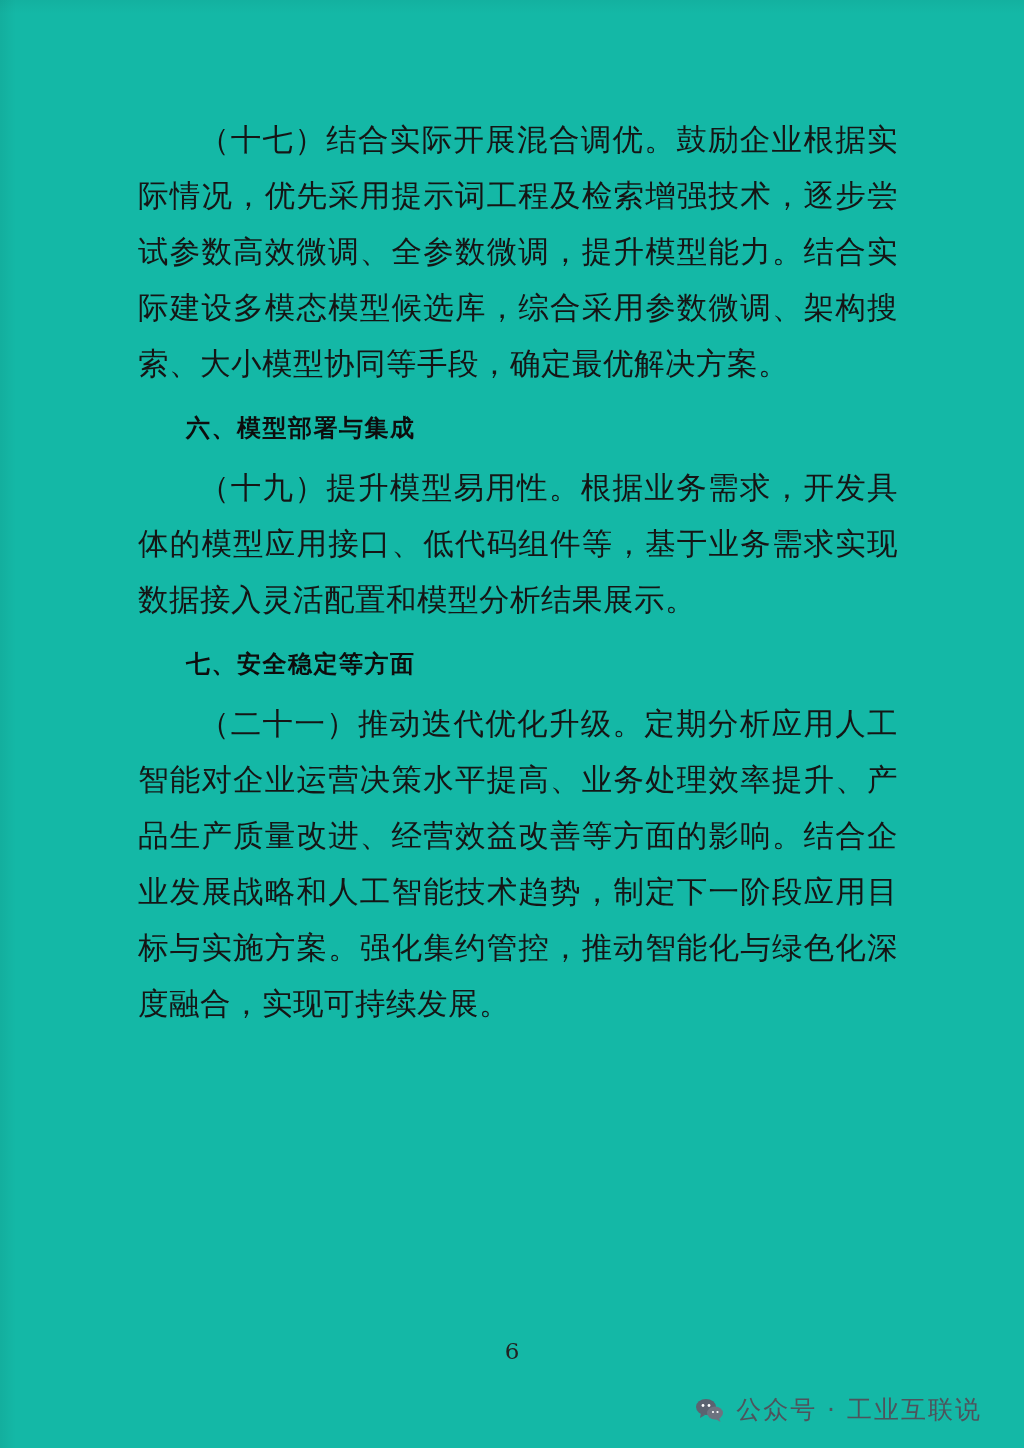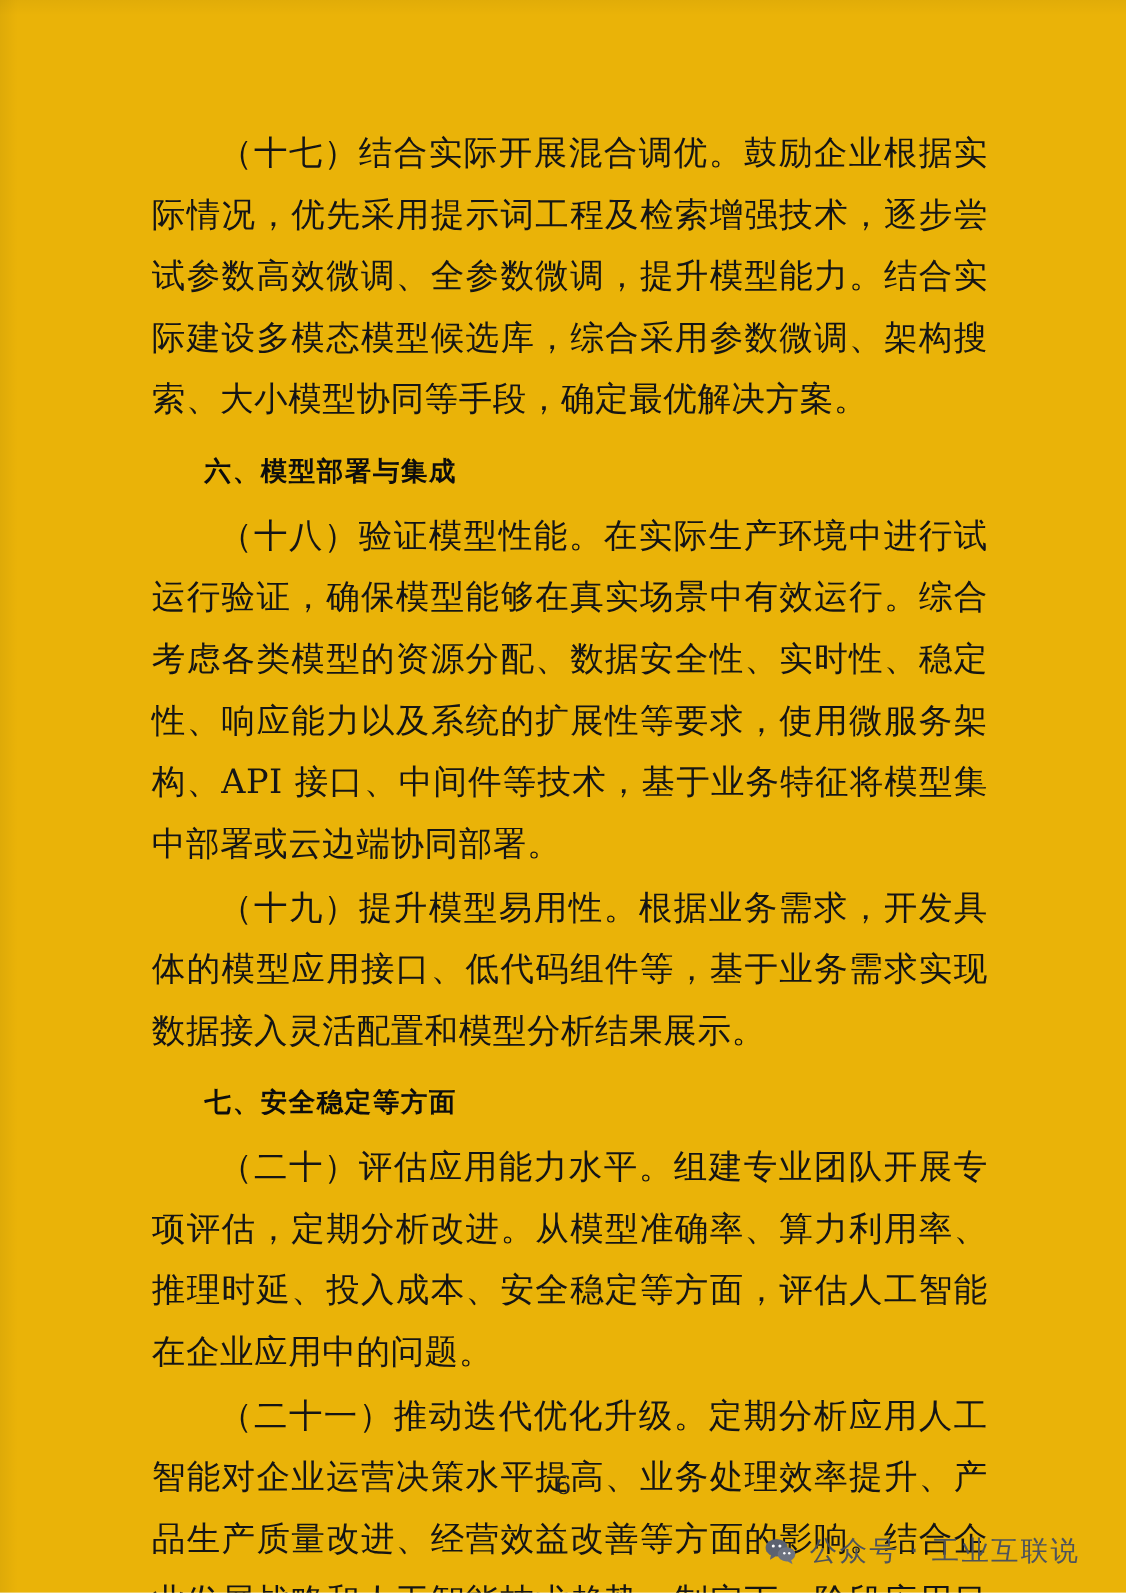--- a/index.html
+++ b/index.html
@@ -14,21 +14,21 @@
     font-family: "DejaVu Serif", "Liberation Serif", serif;
     color: #111111;
     overflow: hidden;
   }
   .page {
     position: absolute;
     left: 0;
     top: 0;
     width: 1024px;
     height: 1448px;
-    background: #eab308;
+    background: #14b8a6;
   }
   .content {
     position: absolute;
     left: 138px;
     top: 112px;
     width: 760px;
   }
   .para {
     font-size: 30.5px;
     line-height: 56px;
@@ -96,24 +96,22 @@
 </head>
 <body>
 
 <div class="page">
   <div class="scan-edge-left"></div>
   <div class="scan-edge-top"></div>
 
   <div class="content">
     <p class="para">（十七）结合实际开展混合调优。鼓励企业根据实际情况，优先采用提示词工程及检索增强技术，逐步尝试参数高效微调、全参数微调，提升模型能力。结合实际建设多模态模型候选库，综合采用参数微调、架构搜索、大小模型协同等手段，确定最优解决方案。</p>
     <h2 class="heading">六、模型部署与集成</h2>
-    <p class="para">（十八）验证模型性能。在实际生产环境中进行试运行验证，确保模型能够在真实场景中有效运行。综合考虑各类模型的资源分配、数据安全性、实时性、稳定性、响应能力以及系统的扩展性等要求，使用微服务架构、API 接口、中间件等技术，基于业务特征将模型集中部署或云边端协同部署。</p>
     <p class="para">（十九）提升模型易用性。根据业务需求，开发具体的模型应用接口、低代码组件等，基于业务需求实现数据接入灵活配置和模型分析结果展示。</p>
     <h2 class="heading">七、安全稳定等方面</h2>
-    <p class="para">（二十）评估应用能力水平。组建专业团队开展专项评估，定期分析改进。从模型准确率、算力利用率、推理时延、投入成本、安全稳定等方面，评估人工智能在企业应用中的问题。</p>
     <p class="para">（二十一）推动迭代优化升级。定期分析应用人工智能对企业运营决策水平提高、业务处理效率提升、产品生产质量改进、经营效益改善等方面的影响。结合企业发展战略和人工智能技术趋势，制定下一阶段应用目标与实施方案。强化集约管控，推动智能化与绿色化深度融合，实现可持续发展。</p>
 
   </div>
 
   <div class="page-number">6</div>
 
   <div class="footer-watermark">
     <span class="wm-icon">
       <svg width="30" height="30" viewBox="0 0 30 30" aria-hidden="true">
         <ellipse cx="12" cy="12" rx="10" ry="8" fill="#5b6270"></ellipse>

